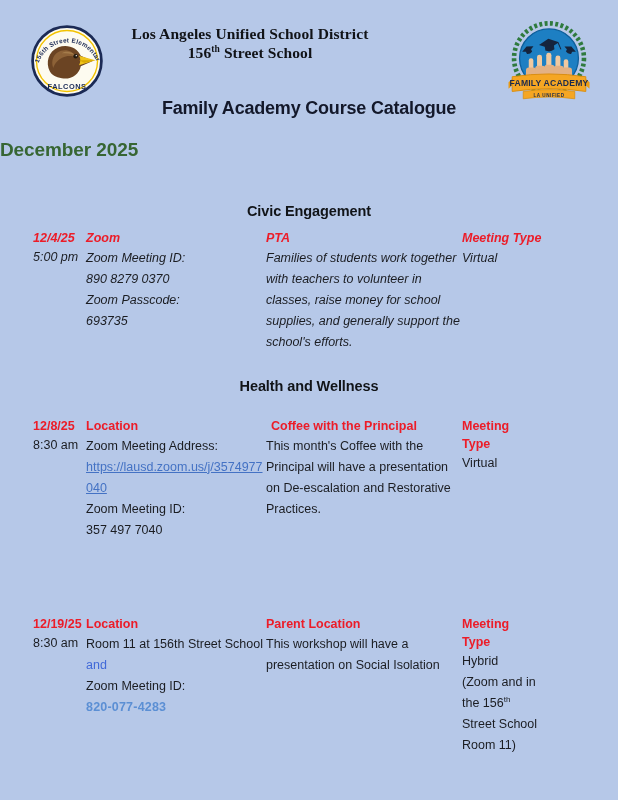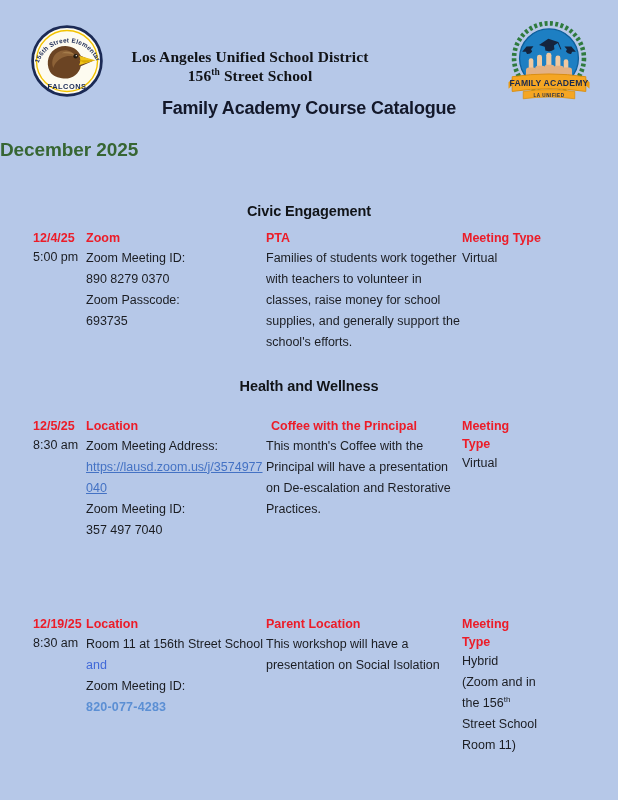--- a/index.html
+++ b/index.html
@@ -49,21 +49,20 @@
     left: 0;
     top: 24px;
     width: 500px;
     text-align: center;
     font-family: "Liberation Serif", serif;
     font-weight: bold;
     font-size: 15.5px;
     line-height: 19px;
     color: #111317;
     letter-spacing: .1px;
-    margin-top: 23px;
   }
   .district-block sup {
     font-size: 9.5px;
     vertical-align: super;
     line-height: 0;
   }
 
   .main-title {
     position: absolute;
     left: 0;
@@ -238,21 +237,21 @@
     </div>
 
     <div class="main-title">Family Academy Course Catalogue</div>
     <div class="month-title">December 2025</div>
   </div>
 
   <div class="abs" style="left:0; top:203px; width:618px;">
     <div class="section-heading">Civic Engagement</div>
   </div>
 
-  <div class="abs row" style="left:0; top:230px; width:618px;">
+  <div class="abs row" style="left:0; top:230px; width:618px;font-style:italic;">
 
     <div class="col-date">
       <div class="date-head">12/4/25</div>
       <div class="col-body" style="line-height:19px;">5:00 pm</div>
     </div>
 
     <div class="col-loc">
       <div class="col-head">Zoom</div>
       <div class="col-body">Zoom Meeting ID:</div>
       <div class="col-body">890 8279 0370</div>
@@ -271,21 +270,21 @@
     </div>
   </div>
 
   <div class="abs" style="left:0; top:378px; width:618px;">
     <div class="section-heading">Health and Wellness</div>
   </div>
 
   <div class="abs row" style="left:0; top:418px; width:618px;">
 
     <div class="col-date">
-      <div class="date-head">12/5/25</div>
+      <div class="date-head">12/8/25</div>
       <div class="col-body" style="line-height:19px;">8:30 am</div>
     </div>
 
     <div class="col-loc">
       <div class="col-head">Location</div>
       <div class="col-body">Zoom Meeting Address:</div>
       <div class="col-body"><a class="url-link" href="#">https://lausd.zoom.us/j/3574977040</a></div>
       <div class="col-body">Zoom Meeting ID:</div>
       <div class="col-body">357 497 7040</div>
     </div>

